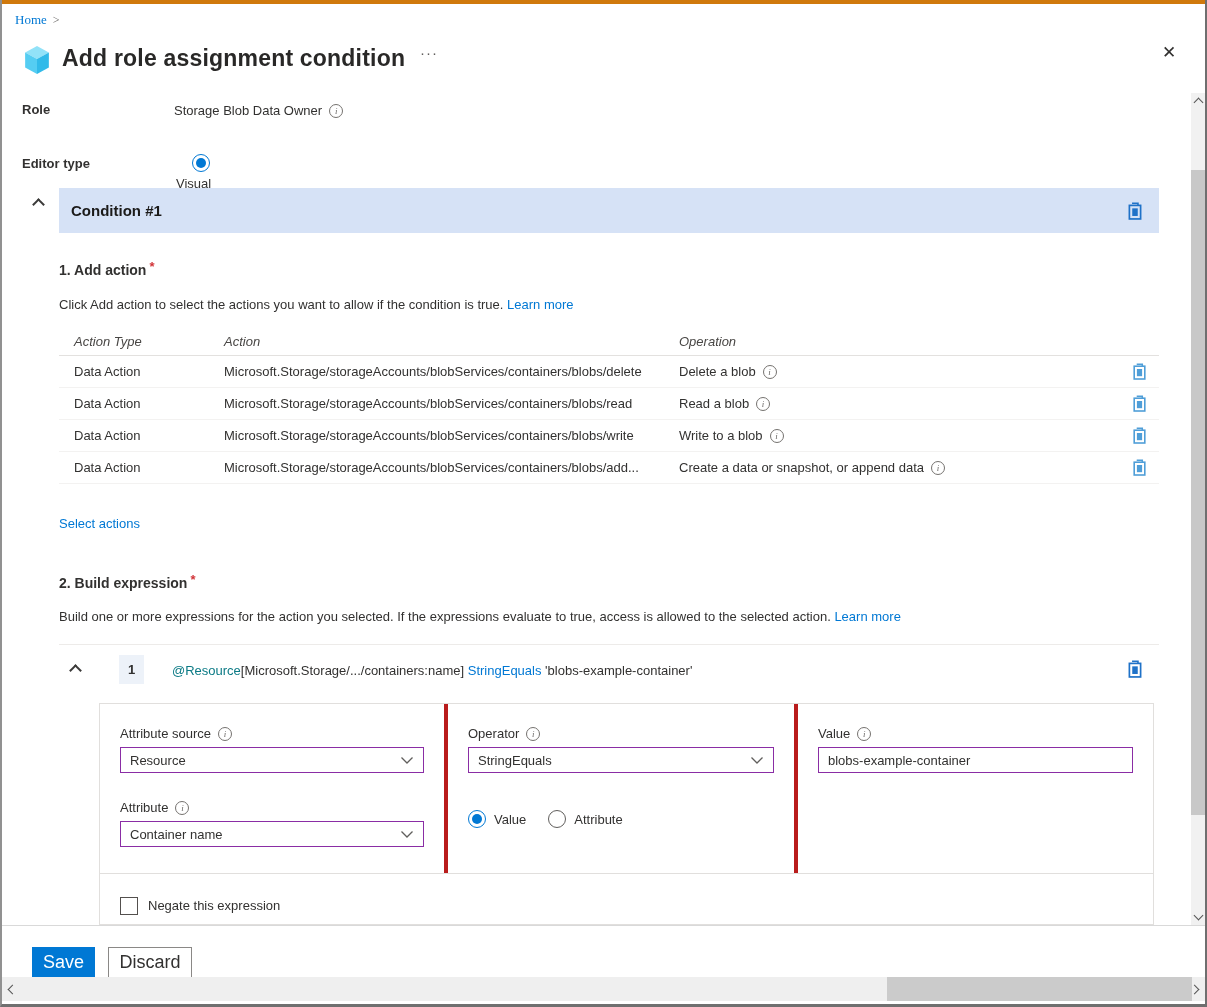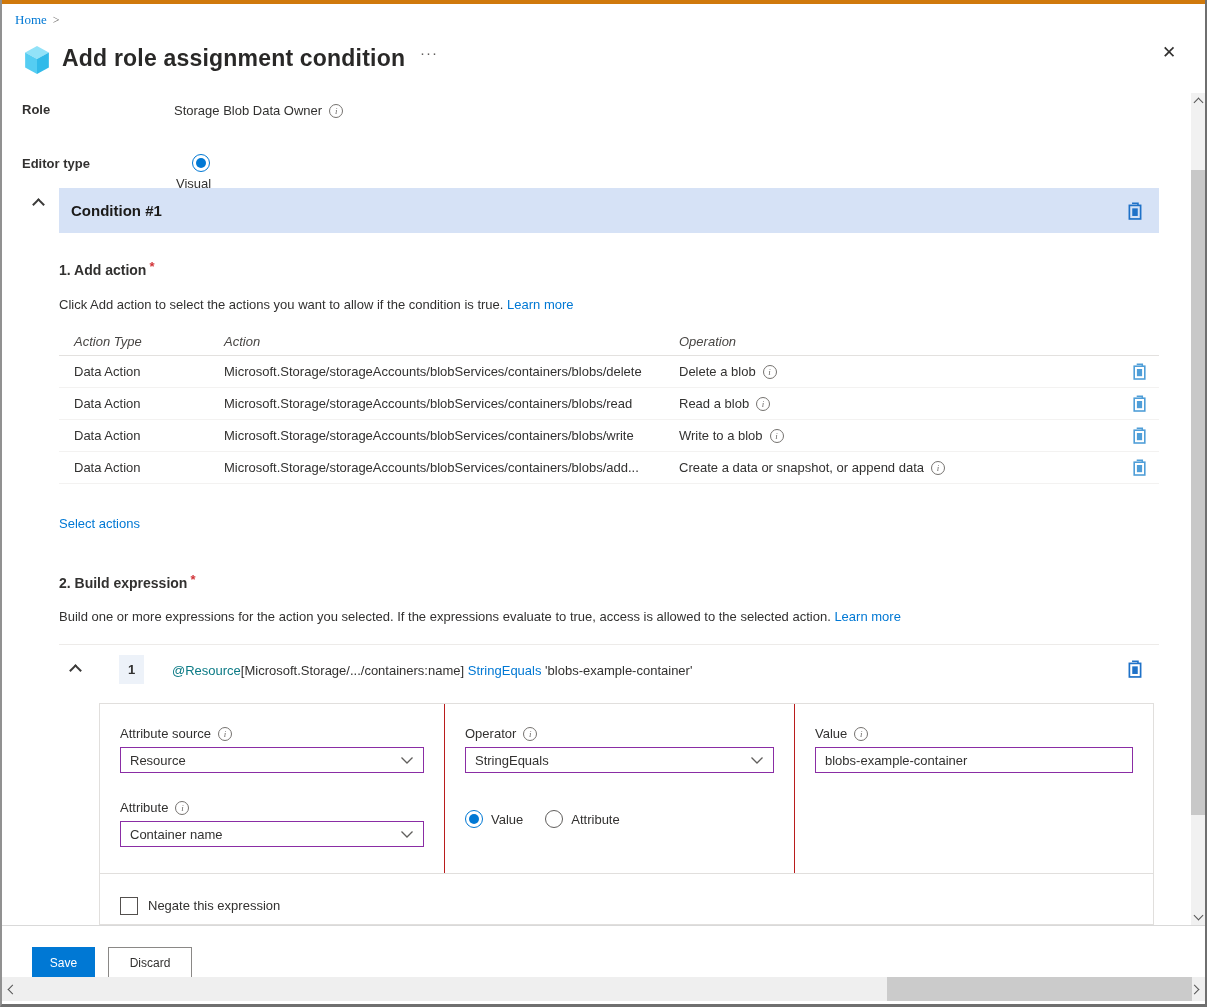--- a/index.html
+++ b/index.html
@@ -62,32 +62,32 @@
   .expr-text { position:absolute; left:170px; top:663px; font-size:13px; }
   .tok-resource { color:#0b7a85; }
   .tok-path { color:#323130; }
   .tok-op { color:#0078d4; }
   .tok-val { color:#323130; }
   .expr-trash { position:absolute; left:1125px; top:660px; }
 
   .expr-box { position:absolute; left:97px; top:703px; width:1055px; height:222px; border:1px solid #e1dfdd; }
   .expr-cols { display:grid; grid-template-columns:344px 350px 359px; height:169px; }
   .expr-col { padding:22px 20px 0 20px; }
-  .expr-col + .expr-col { border-left:1px solid #b91c1c;padding-left:20px; }
+  .expr-col + .expr-col { border-left:4px solid #b91c1c;padding-left:20px; }
   .ctrl-label { display:flex; align-items:center; margin-bottom:6px; }
   .dd { height:26px; border:1px solid #8a2da5; background:#fff; display:flex; align-items:center; justify-content:space-between;
     padding:0 9px; cursor:pointer;gap:44px; }
   .dd-spacer { height:27px; }
   .txt-input { width:100%; height:26px; border:1px solid #8a2da5; padding:0 9px; font-family:"Liberation Sans", sans-serif; font-size:13px; color:#323130; outline:none; }
   .radio-row { display:flex; align-items:center; gap:8px; margin-top:37px; }
   .negate-row { border-top:1px solid #e1dfdd; height:64px; display:flex; align-items:center; padding-left:20px; }
   .checkbox { width:18px; height:18px; border:1px solid #53504e; background:#fff; display:inline-block; cursor:pointer; margin-right:10px; flex:0 0 auto; }
 
   .footer { position:absolute; left:0; top:925px; width:1203px; height:52px; background:#fff; border-top:1px solid #d9d9d9; }
-  .btn { position:absolute; top:21px; height:31px; display:flex; align-items:center; justify-content:center; font-size:12px; cursor:pointer; }
+  .btn { position:absolute; top:21px; height:31px; display:flex; align-items:center; justify-content:center; font-size:18px; cursor:pointer; }
   .btn-save { left:30px; width:63px; background:#0078d4; color:#fff; border:1px solid #0078d4; }
   .btn-discard { left:106px; width:84px; background:#fff; color:#323130; border:1px solid #8a8886; }
 
   .vscroll { position:absolute; left:1189px; top:93px; width:14px; height:832px; background:#f1f1f1; }
   .vthumb { position:absolute; left:0; top:77px; width:14px; height:645px; background:#c8c8c8; }
   .sarrow { position:absolute; width:7px; height:7px; border-left:1.6px solid #555; border-top:1.6px solid #555; }
   .v-up { left:3.5px; top:6px; transform:rotate(45deg); }
   .v-down { left:3.5px; bottom:6px; transform:rotate(225deg); }
 
   .hscroll { position:absolute; left:0; top:977px; width:1203px; height:24px; background:#efefef; }

